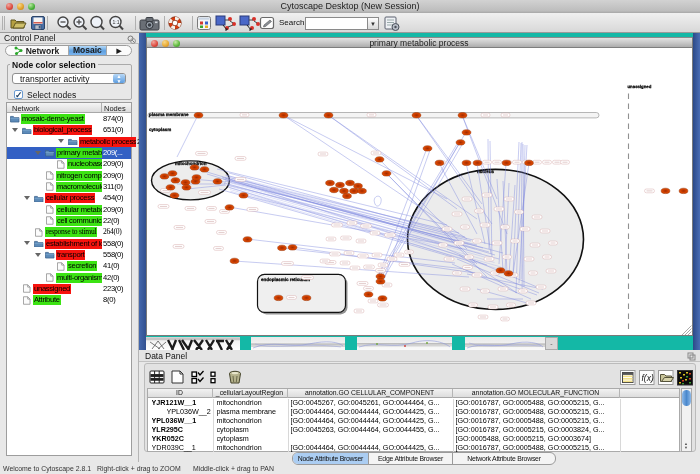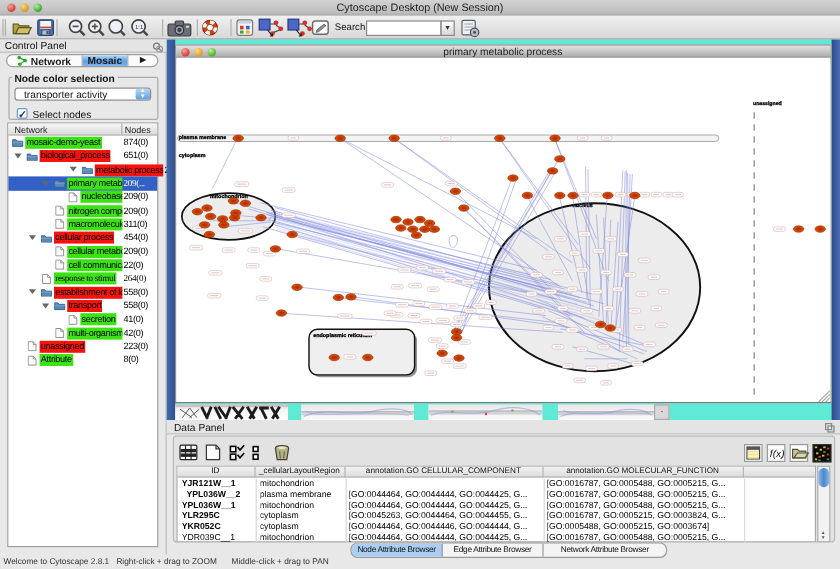--- a/index.html
+++ b/index.html
@@ -31,21 +31,21 @@
 #treehead{position:absolute;left:0;top:0;width:124px;height:9.5px;background:linear-gradient(#f5f5f5,#dcdcdc);border-bottom:1px solid #a8a8a8;font-size:7.5px;color:#222}
 .trow{position:absolute;left:0;width:124px;height:11.3px;font-size:7.6px;letter-spacing:-0.28px;white-space:nowrap}
 .trow .lab{position:absolute;top:0.8px;height:9.8px;line-height:9.8px;color:#000;padding:0 1px;overflow:hidden}
 .trow .val{position:absolute;left:96px;top:0.8px;height:9.8px;line-height:9.8px;color:#000}
 .gx{background:#3ce313}
 .rx{background:#f6130e}
 .arr{position:absolute;top:3.5px;width:0;height:0;border-left:3.5px solid transparent;border-right:3.5px solid transparent;border-top:4.5px solid #666}
 .fold{position:absolute;top:2px;width:9.5px;height:7.5px}
 .file{position:absolute;top:1px;width:7.5px;height:9px}
 
-#desktop{left:139px;top:33px;width:561px;height:317px;background:#5eead4}
+#desktop{left:139px;top:33px;width:561px;height:317px;background:#14b8a6}
 #dleft{left:0;top:0;width:6.5px;height:317px;background:linear-gradient(90deg,#4468ae,#31508f)}
 #dright{left:553.5px;top:0;width:7.5px;height:317px;background:linear-gradient(90deg,#2c4a88,#4a6db4)}
 
 #iwin{left:6.5px;top:3.8px;width:547px;height:299.5px;background:#fff;border:1px solid #7a7a7a;border-top:none}
 #iwinbar{position:absolute;left:0;top:0;width:545px;height:10.8px;background:linear-gradient(#e2e2e2,#c9c9c9 50%,#adadad);border-top:1px solid #8a8a8a;border-bottom:1px solid #7e7e7e}
 #iwinbar .title{width:100%;text-align:center;font-size:8.5px;color:#1a1a1a;line-height:10.5px}
 .tl2{position:absolute;top:2.2px;width:7.4px;height:7.4px;border-radius:50%}
 #net{opacity:.999}#net text{text-rendering:geometricPrecision}
 #canvas{position:absolute;left:0;top:11.8px;width:545px;height:286.7px;background:#fff;overflow:hidden}
 
@@ -236,21 +236,21 @@
             <span class="lab rx" style="left:38px;max-width:57px">metabolic process</span>
             <span class="val" style="">280(0)</span>
           </div>
           <div class="trow" style="top:44.290000000000006px;background:#3360c4;">
             <div class="arr" style="left:28px"></div>
             <svg class="fold" style="left:38px" width="10" height="8" viewBox="0 0 10 8">
               <path d="M0.5 7.5 L0.5 1.5 L3.5 1.5 L4.5 2.8 L9.5 2.8 L9.5 7.5 Z" fill="#5c8ab8" stroke="#39618c" stroke-width=".8"></path>
               <path d="M0.5 3.8 L9.5 3.8" stroke="#7aa6cc" stroke-width=".8"></path>
             </svg>
             <span class="lab gx" style="left:49px;max-width:46px">primary metabo</span>
-            <span class="val" style="color:#fff;font-family:Liberation Serif, serif;">209(...</span>
+            <span class="val" style="color:#fff;">209(...</span>
           </div>
           <div class="trow" style="top:55.620000000000005px;">
             <svg class="file" style="left:50px" width="8" height="9" viewBox="0 0 8 9">
               <path d="M0.5 8.5 L0.5 0.5 L5 0.5 L7.5 3 L7.5 8.5 Z" fill="#fcfcfc" stroke="#888" stroke-width=".8"></path>
               <path d="M5 0.5 L5 3 L7.5 3" fill="none" stroke="#888" stroke-width=".8"></path>
             </svg>
             <span class="lab gx" style="left:60px;max-width:35px">nucleobase-</span>
             <span class="val" style="">209(0)</span>
           </div>
           <div class="trow" style="top:66.95px;">
@@ -1080,44 +1080,44 @@
           <div class="dth" style="left:305px;width:167px">annotation.GO MOLECULAR_FUNCTION</div>
         </div>
         <div class="colline" style="left:65px"></div>
         <div class="colline" style="left:140px"></div>
         <div class="colline" style="left:305px"></div>
         <div class="colline" style="left:472px"></div>
         <div id="drows">
             <div class="dtr" style="top:9.3px">
               <span class="dtc" style="left:4px;width:60px;font-weight:bold">YJR121W__1</span>
               <span class="dtc" style="left:69px;width:72px">mitochondrion</span>
+              <span class="dtc" style="left:143px;width:160px">[GO:0045267, GO:0045261, GO:0044464, G...</span>
               <span class="dtc" style="left:308px;width:162px">[GO:0016787, GO:0005488, GO:0005215, G...</span>
             </div>
             <div class="dtr" style="top:18.25px">
-              <span class="dtc" style="left:8px;width:60px;font-weight:bold">YPL036W__2</span>
+              <span class="dtc" style="left:19px;width:60px;font-weight:normal">YPL036W__2</span>
               <span class="dtc" style="left:69px;width:72px">plasma membrane</span>
               <span class="dtc" style="left:143px;width:160px">[GO:0044464, GO:0044444, GO:0044425, G...</span>
               <span class="dtc" style="left:308px;width:162px">[GO:0016787, GO:0005488, GO:0005215, G...</span>
             </div>
             <div class="dtr" style="top:27.2px">
               <span class="dtc" style="left:4px;width:60px;font-weight:bold">YPL036W__1</span>
               <span class="dtc" style="left:69px;width:72px">mitochondrion</span>
               <span class="dtc" style="left:143px;width:160px">[GO:0044464, GO:0044444, GO:0044425, G...</span>
               <span class="dtc" style="left:308px;width:162px">[GO:0016787, GO:0005488, GO:0005215, G...</span>
             </div>
             <div class="dtr" style="top:36.15px">
               <span class="dtc" style="left:4px;width:60px;font-weight:bold">YLR295C</span>
               <span class="dtc" style="left:69px;width:72px">cytoplasm</span>
               <span class="dtc" style="left:143px;width:160px">[GO:0045263, GO:0044464, GO:0044455, G...</span>
               <span class="dtc" style="left:308px;width:162px">[GO:0016787, GO:0005215, GO:0003824, G...</span>
             </div>
             <div class="dtr" style="top:45.099999999999994px">
               <span class="dtc" style="left:4px;width:60px;font-weight:bold">YKR052C</span>
               <span class="dtc" style="left:69px;width:72px">cytoplasm</span>
-              <span class="dtc" style="left:143px;width:160px">[GO:0044464, GO:0044446, GO:0044444, G...</span>
               <span class="dtc" style="left:308px;width:162px">[GO:0005488, GO:0005215, GO:0003674]</span>
             </div>
             <div class="dtr" style="top:54.05px">
               <span class="dtc" style="left:4px;width:60px;font-weight:normal">YDR039C__1</span>
               <span class="dtc" style="left:69px;width:72px">mitochondrion</span>
               <span class="dtc" style="left:143px;width:160px">[GO:0044464, GO:0044444, GO:0044425, G...</span>
               <span class="dtc" style="left:308px;width:162px">[GO:0016787, GO:0005488, GO:0005215, G...</span>
             </div>
           </div>
       </div>

